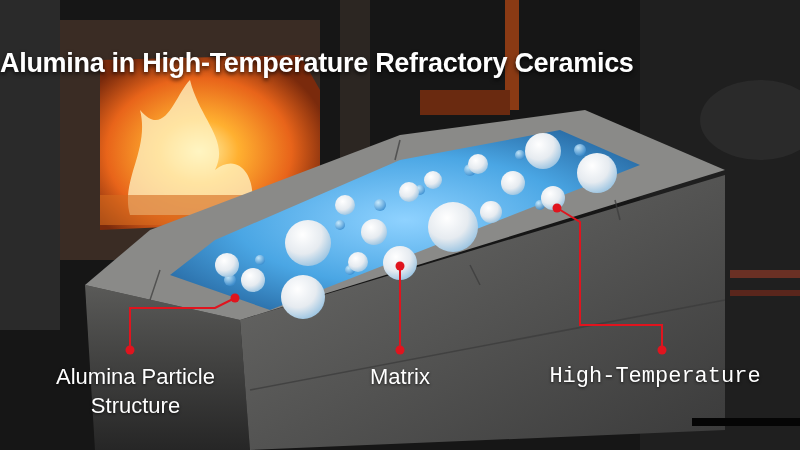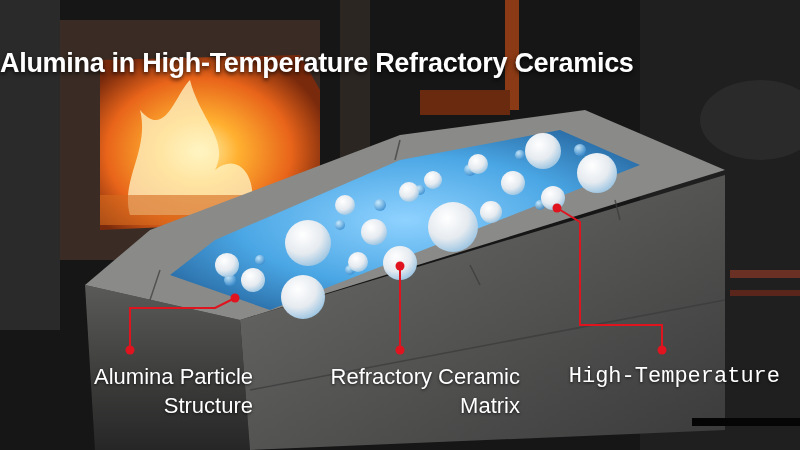--- a/index.html
+++ b/index.html
@@ -4,21 +4,21 @@
 <style>
   html, body { margin: 0; padding: 0; }
   body { width: 800px; height: 450px; overflow: hidden; background: #121212; }
   .scene { position: relative; width: 800px; height: 450px; overflow: hidden;
     background: radial-gradient(ellipse at 20% 30%, #3a2a1e 0%, #1e1a18 40%, #141414 100%); }
   .bg-svg { position: absolute; left: 0; top: 0; width: 800px; height: 450px; }
   .title { position: absolute; left: 0; top: 20px; width: 800px; text-align: left;
     font-family: "Liberation Sans", sans-serif; font-weight: bold; font-size: 27px;
     color: #ffffff; letter-spacing: -0.3px; text-shadow: 0 2px 4px rgba(0,0,0,0.8); margin-top: 28px; }
   .label { position: absolute; font-family: "Liberation Sans", sans-serif; font-size: 22px;
-    color: #ffffff; text-align: right; line-height: 29px; text-shadow: 0 1px 3px rgba(0,0,0,0.7); }
+    color: #ffffff; text-align: center; line-height: 29px; text-shadow: 0 1px 3px rgba(0,0,0,0.7); }
   .label span { display: block; }
   .label-1 { left: 18px; top: 362px; width: 235px; }
   .label-2 { left: 280px; top: 362px; width: 240px; }
   .label-3 { left: 530px; top: 362px; width: 250px; font-family: Liberation Mono, monospace; }
   .mask-bar { position: absolute; left: 692px; top: 418px; width: 108px; height: 8px; background: #050505; }
 </style>
 </head>
 <body>
 
 <div class="scene">
@@ -135,21 +135,20 @@
     </g>
   </svg>
 
   <div class="title">Alumina in High-Temperature Refractory Ceramics</div>
 
   <div class="label label-1">
     <span>Alumina Particle</span>
     <span>Structure</span>
   </div>
   <div class="label label-2">
-    <span>Refractory Ceramic</span>
     <span>Matrix</span>
   </div>
   <div class="label label-3">
     <span>High-Temperature</span>
   </div>
 
   <div class="mask-bar"></div>
 </div>
 
 </body></html>

